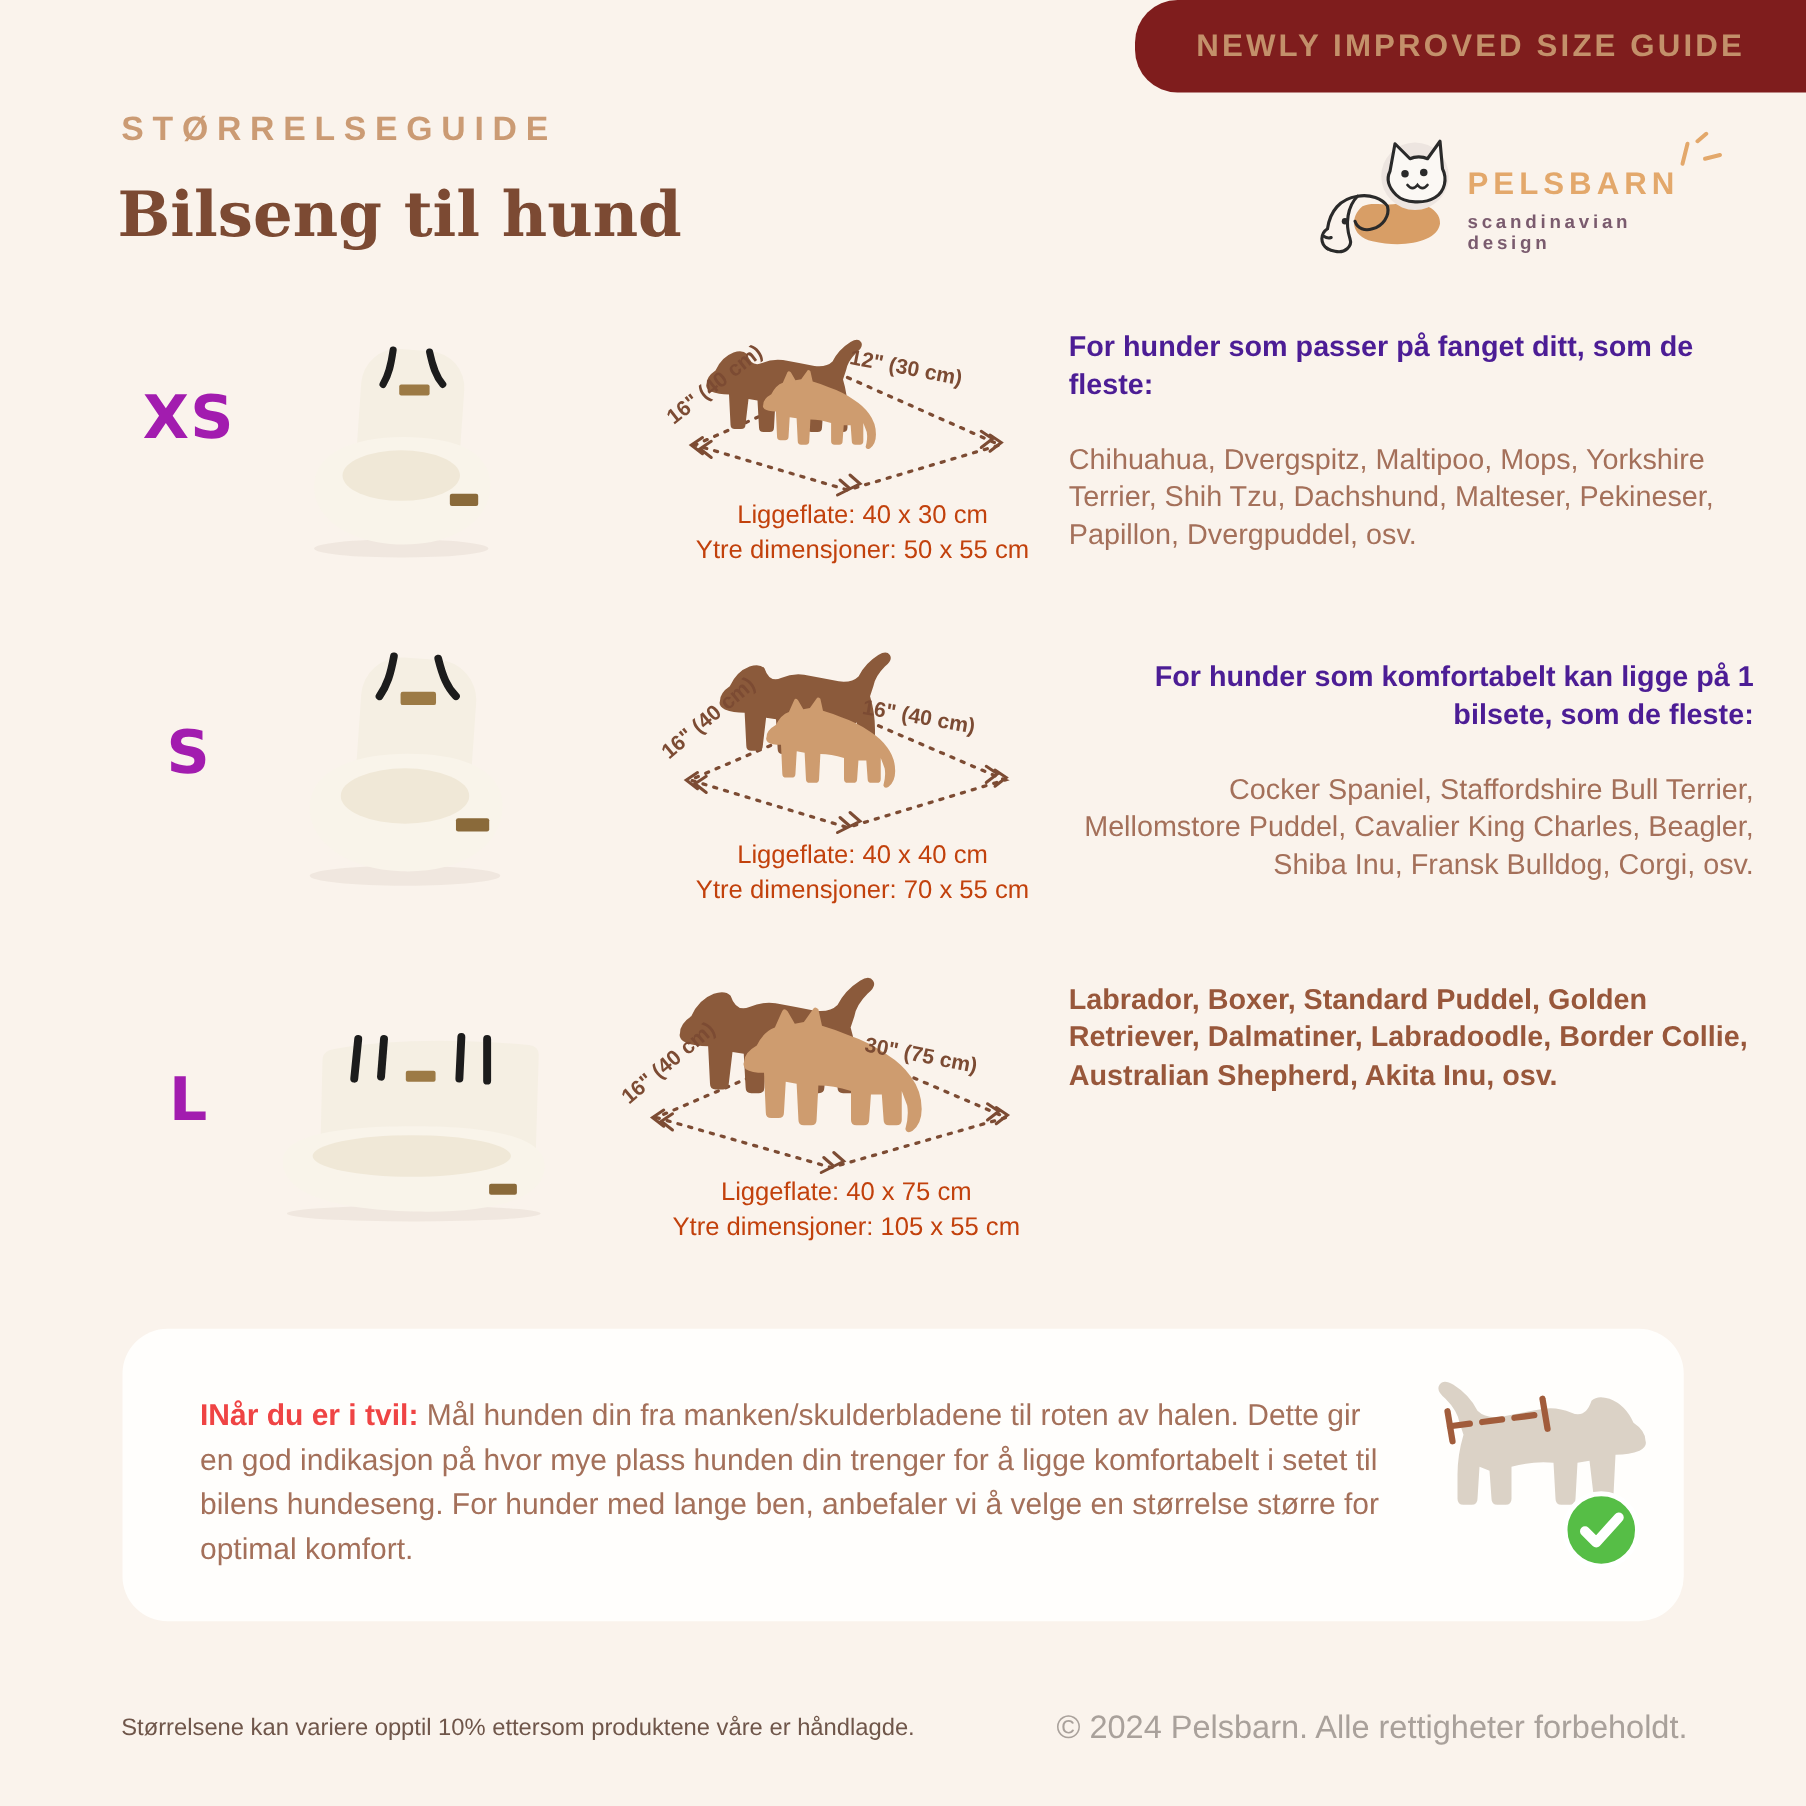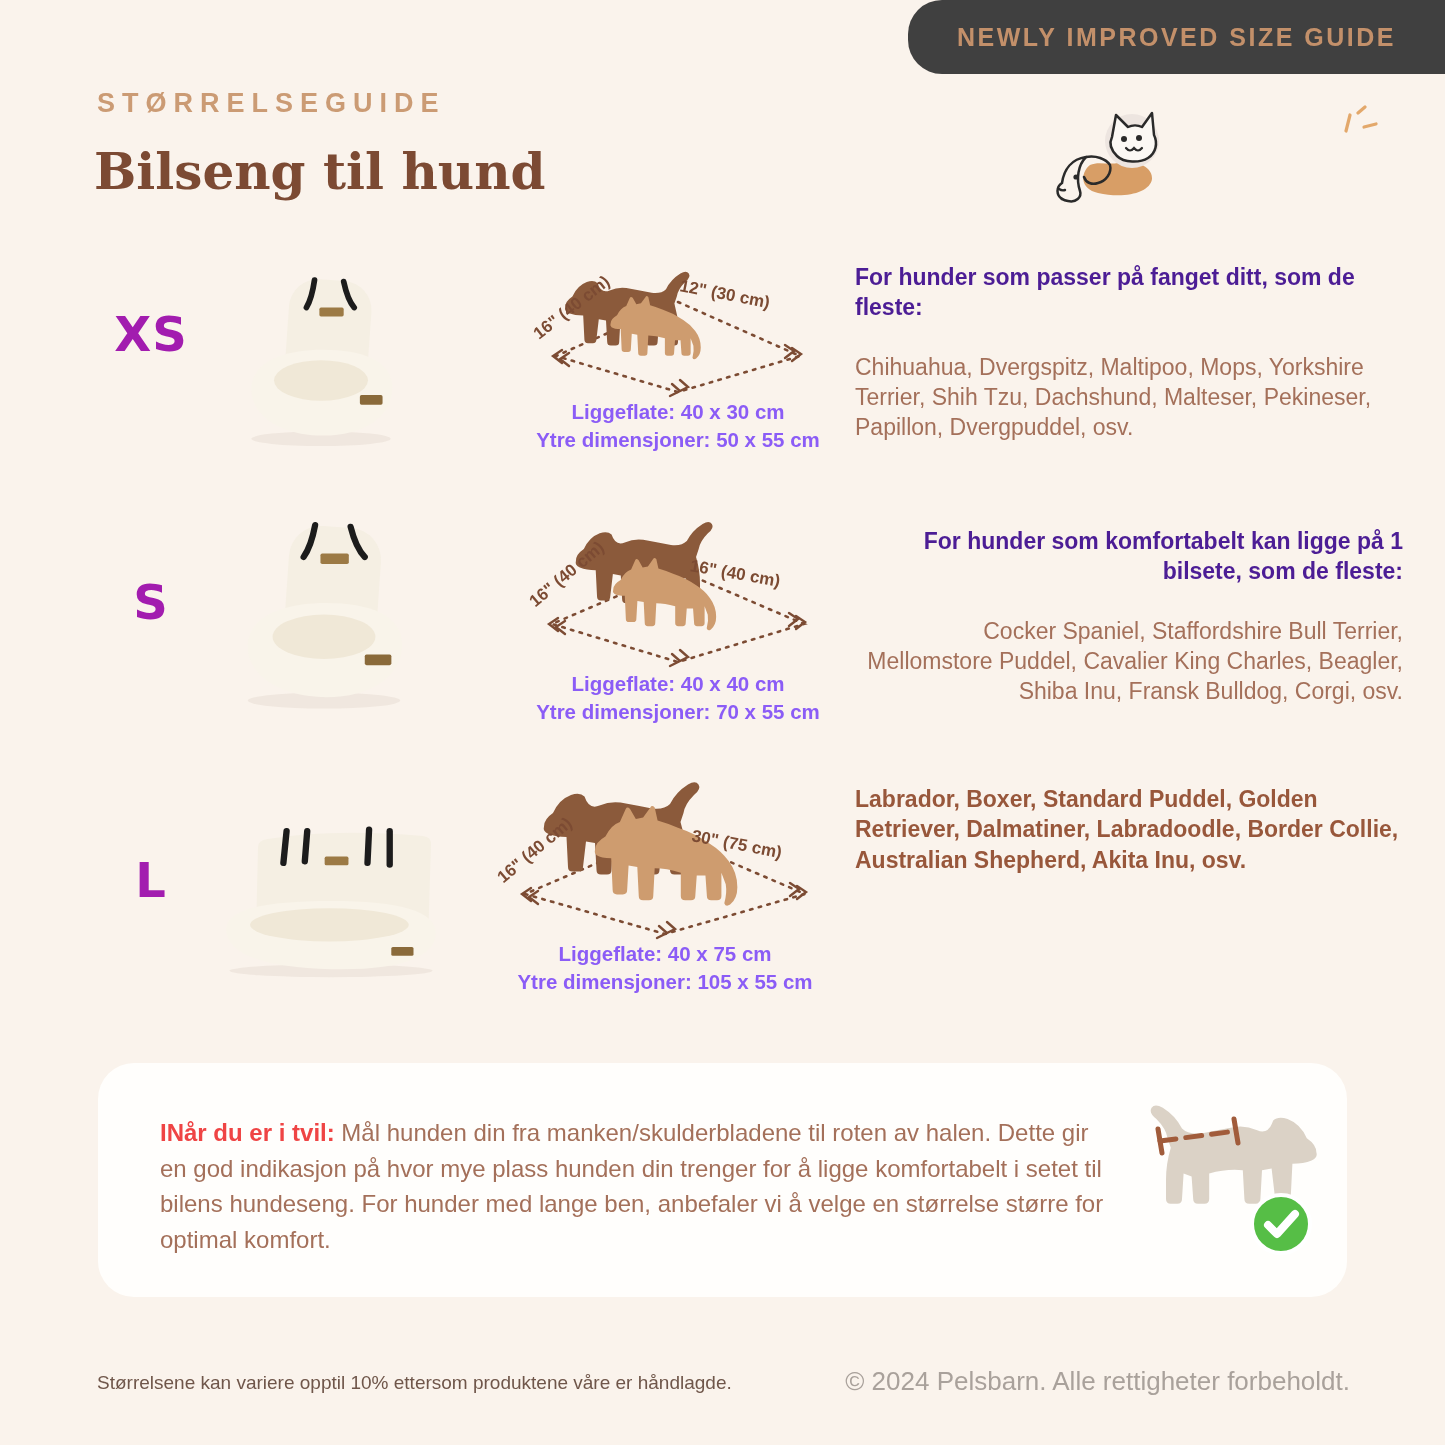--- a/index.html
+++ b/index.html
@@ -5,21 +5,21 @@
   * { margin:0; padding:0; box-sizing:border-box; }
   html,body { background:#e9e4de; }
   .page {
     position:relative; width:1445px; height:1445px; margin:0 auto;
     background:#FAF3EC; overflow:hidden;
     font-family:"Liberation Sans", sans-serif; color:#A4705A;
   }
   
   .badge {
     position:absolute; top:0; left:908px; right:0; height:74px;
-    background:#404040; border-radius:34px 0 0 34px;
+    background:#7f1d1d; border-radius:34px 0 0 34px;
     display:flex; align-items:center; justify-content:center;
     font-weight:bold; font-size:25px; letter-spacing:2.5px; color:#C3906A;
   }
   
   .eyebrow {
     position:absolute; left:97px; top:88px;
     font-weight:bold; font-size:27px; letter-spacing:7px; color:#CB9B74;
   }
   .title {
     position:absolute; left:94px; top:142px;
@@ -48,22 +48,22 @@
   .row-l  .product { left:212px; top:34px; }
   .illu { position:absolute; width:300px; }
   .row-xs .illu { left:528px; top:4px; }
   .row-s  .illu { left:528px; top:0px; }
   .row-l  .illu { left:500px; top:0px; width:330px; }
   .dim-label {
     position:absolute; font-weight:bold; font-size:17px; color:#7C4B33;
     white-space:nowrap; transform-origin:left center;
   }
   .dims {
-    position:absolute; left:0; width:100%; text-align:center;
-    font-weight:bold; font-size:20.5px; color:#8b5cf6; white-space:nowrap;
+    position:absolute; left:12px; width:100%; text-align:center;
+    font-weight:normal; font-size:20.5px; color:#c2410c; white-space:nowrap;
   }
   .row-xs .dims.l1 { top:136px; } .row-xs .dims.l2 { top:164px; }
   .row-s  .dims.l1 { top:158px; } .row-s  .dims.l2 { top:186px; }
   .row-l  .dims.l1 { top:166px; } .row-l  .dims.l2 { top:194px; }
   .desc { position:absolute; left:855px; width:548px; font-size:23px; line-height:1.32; }
   .row-xs .desc { top:2px; } .row-s .desc { top:12px;text-align:right; } .row-l .desc { top:8px; }
   .desc .head { font-weight:bold; color:#4c1d95; margin-bottom:29px; }
   .desc .body { color:#A4705A; }
   .row-l .desc .body { font-weight:bold; color:#98573B; }
 
@@ -103,20 +103,24 @@
       <path d="M60,34 L64,12 L76,24 C80,22 86,22 90,24 L100,10 L102,32 C106,40 104,50 96,55 C88,60 72,60 65,53 C58,46 57,40 60,34 Z" fill="#FBF8F4" stroke="#2A2A2A" stroke-width="2.5" stroke-linejoin="round"></path>
       <circle cx="72" cy="36" r="3" fill="#2A2A2A"></circle>
       <circle cx="87" cy="35" r="3" fill="#2A2A2A"></circle>
       <path d="M74,45 q4,5 8,0 q4,5 8,0" fill="none" stroke="#2A2A2A" stroke-width="2.2" stroke-linecap="round"></path>
 
       <path d="M10,96 C4,92 4,84 10,80 C12,66 20,56 34,54 C44,52 54,56 58,62 C60,70 54,78 46,80 C40,82 34,80 32,74" fill="none" stroke="#2A2A2A" stroke-width="2.5" stroke-linecap="round"></path>
       <path d="M34,54 C26,62 24,76 28,88 C30,94 24,100 16,98 C10,97 8,94 10,96" fill="none" stroke="#2A2A2A" stroke-width="2.5" stroke-linecap="round"></path>
       <circle cx="24" cy="74" r="2.6" fill="#2A2A2A"></circle>
       <path d="M7,86 q3,2 6,1" fill="none" stroke="#2A2A2A" stroke-width="2.4" stroke-linecap="round"></path>
     </svg>
+    <div class="logo-text">
+      <div class="logo-name">PELSBARN</div>
+      <div class="logo-tagline">scandinavian design</div>
+    </div>
     <svg class="sparkles" width="40" height="34" viewBox="0 0 40 34">
       <path d="M6,26 L10,10" stroke="#E3A86B" stroke-width="3.2" stroke-linecap="round"></path>
       <path d="M18,8 L25,2" stroke="#E3A86B" stroke-width="3.2" stroke-linecap="round"></path>
       <path d="M24,22 L36,19" stroke="#E3A86B" stroke-width="3.2" stroke-linecap="round"></path>
     </svg>
   </div>
 
   <div class="row row-xs">
     <div class="letter">XS</div>
 

